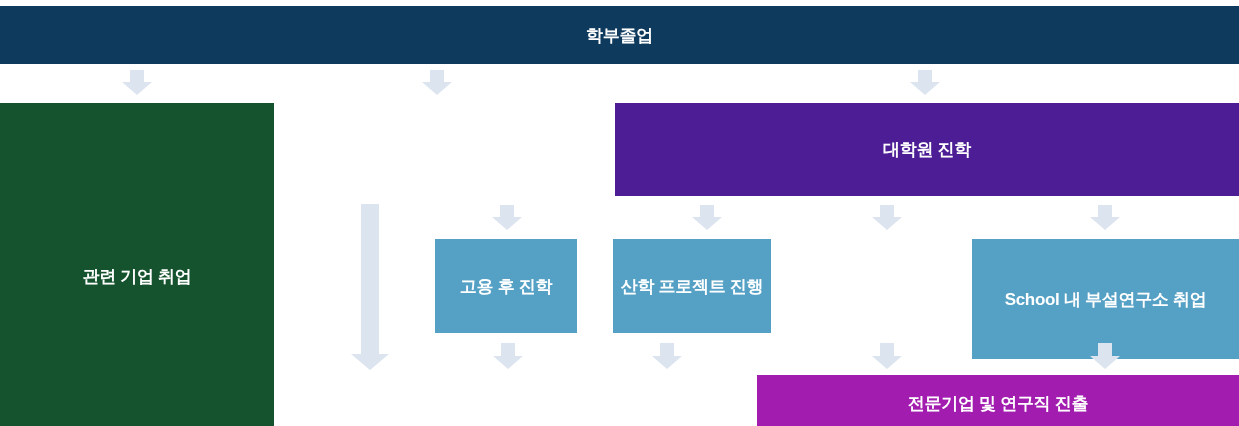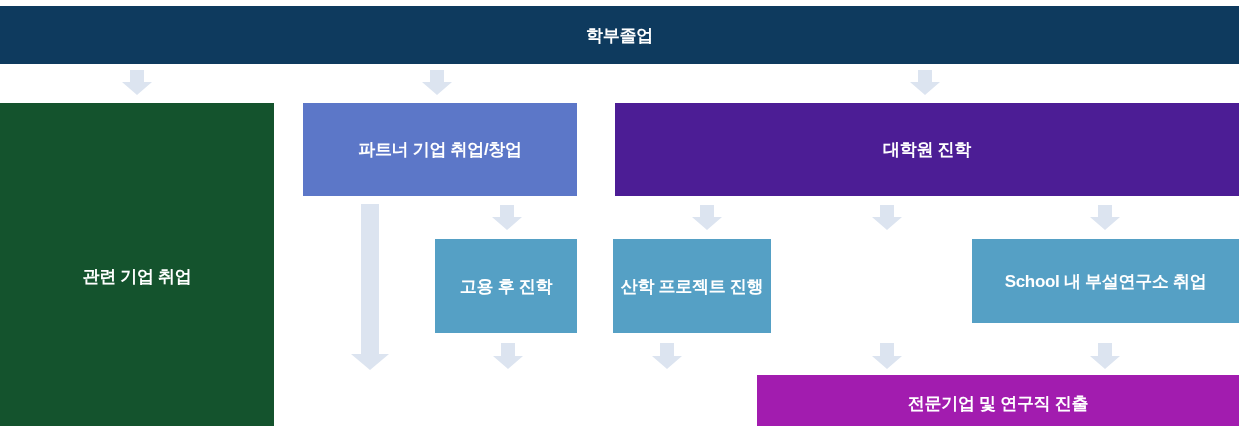--- a/index.html
+++ b/index.html
@@ -63,37 +63,36 @@
 <div class="stage">
 
   <div class="box" style="left: 0px; top: 0px; width: 1239px; height: 58px; background-color: rgb(14, 58, 94);">학부졸업</div>
 
   <div class="arrow" style="left:122px; top:64px; height:25px;"></div>
   <div class="arrow" style="left:422px; top:64px; height:25px;"></div>
   <div class="arrow" style="left:910px; top:64px; height:25px;"></div>
 
   <div class="box" style="left: 0px; top: 97px; width: 274px; height: 346px; background-color: #14532d;">관련 기업 취업</div>
 
-  <div class="box" style="left: 303px; top: 97px; width: 274px; height: 93px; background-color: rgb(92, 119, 200);">파트너 기업 취업/창업</div>
 
   <div class="box" style="left: 615px; top: 97px; width: 624px; height: 93px; background-color: #4c1d95;">대학원 진학</div>
 
   <div class="arrow long" style="left:351px; top:198px; height:166px;"></div>
 
   <div class="arrow" style="left:492px; top:199px; height:25px;"></div>
   <div class="arrow" style="left:692px; top:199px; height:25px;"></div>
   <div class="arrow" style="left:872px; top:199px; height:25px;"></div>
   <div class="arrow" style="left:1090px; top:199px; height:25px;"></div>
 
   <div class="box" style="left: 435px; top: 233px; width: 142px; height: 94px; background-color: rgb(85, 160, 197);">고용 후 진학</div>
 
   <div class="box" style="left: 613px; top: 233px; width: 158px; height: 94px; background-color: rgb(85, 160, 197);">산학 프로젝트 진행</div>
 
 
-  <div class="box" style="left: 972px; top: 233px; width: 267px; height: 84px; background-color: rgb(85, 160, 197);">School 내 부설연구소 취업</div>
+  <div class="box" style="left: 972px; top: 233px; width: 267px; height: 120px; background-color: rgb(85, 160, 197);">School 내 부설연구소 취업</div>
 
   <div class="arrow" style="left:493px; top:337px; height:26px;"></div>
   <div class="arrow" style="left:652px; top:337px; height:26px;"></div>
   <div class="arrow" style="left:872px; top:337px; height:26px;"></div>
   <div class="arrow" style="left:1090px; top:337px; height:26px;"></div>
 
 
   <div class="box" style="left: 757px; top: 369px; width: 482px; height: 57px; background-color: #a21caf;">전문기업 및 연구직 진출</div>
 
 </div>

